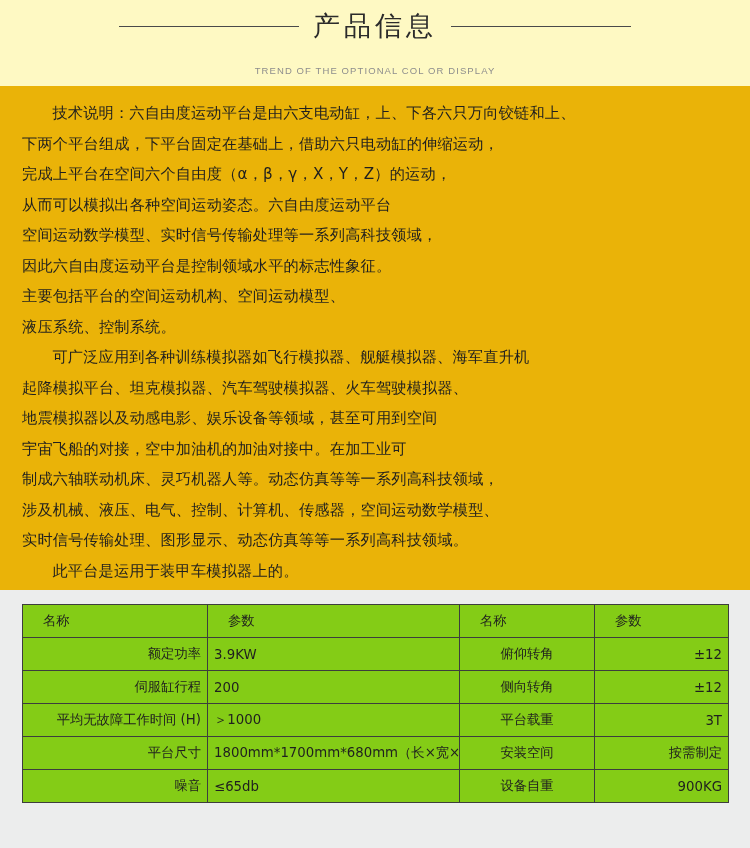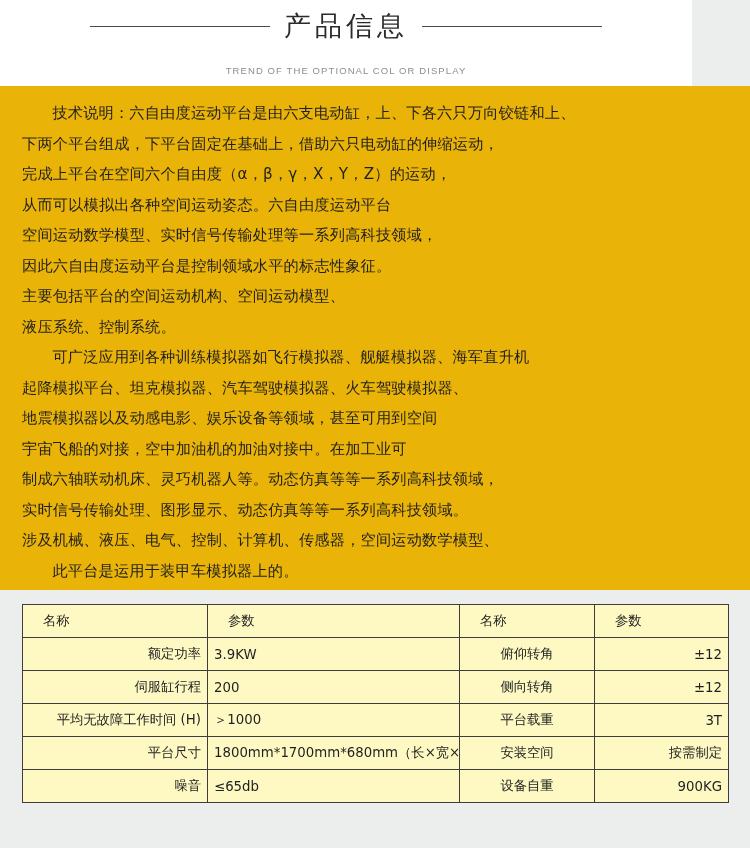--- a/index.html
+++ b/index.html
@@ -11,25 +11,25 @@
     width: 750px;
     height: 848px;
     background: #eceded;
     font-family: "DejaVu Sans", "Liberation Sans", sans-serif;
     color: #222;
     overflow: hidden;
   }
 
   
   .header {
-    width: 692px;
+    width: 750px;
     padding-top: 8px;
     padding-bottom: 10px;
     text-align: center;
-    background: #ffffff;
+    background: #fef9c3;
   }
   .title-row {
     display: flex;
     align-items: center;
     justify-content: center;
     gap: 14px;
   }
   .rule {
     height: 1px;
     background: #4a4a4a;
@@ -68,21 +68,21 @@
   }
   .para.indent { text-indent: 2em; }
 
   
   .table-wrap {
     padding: 14px 22px 10px 22px;
   }
   table.spec {
     border-collapse: collapse;
     width: 706px;
-    background: #fef9c3;
+    background: #84cc16;
     table-layout: fixed;
   }
   table.spec td {
     border: 1px solid #3d3d3d;
     font-size: 13.3px;
     height: 33px;
     padding: 2px 6px;
     color: #1f1f1f;
     vertical-align: middle;
     white-space: nowrap;
@@ -115,22 +115,22 @@
       <div class="para">从而可以模拟出各种空间运动姿态。六自由度运动平台</div>
       <div class="para">空间运动数学模型、实时信号传输处理等一系列高科技领域，</div>
       <div class="para">因此六自由度运动平台是控制领域水平的标志性象征。</div>
       <div class="para">主要包括平台的空间运动机构、空间运动模型、</div>
       <div class="para">液压系统、控制系统。</div>
       <div class="para indent">可广泛应用到各种训练模拟器如飞行模拟器、舰艇模拟器、海军直升机</div>
       <div class="para">起降模拟平台、坦克模拟器、汽车驾驶模拟器、火车驾驶模拟器、</div>
       <div class="para">地震模拟器以及动感电影、娱乐设备等领域，甚至可用到空间</div>
       <div class="para">宇宙飞船的对接，空中加油机的加油对接中。在加工业可</div>
       <div class="para">制成六轴联动机床、灵巧机器人等。动态仿真等等一系列高科技领域，</div>
+      <div class="para">涉及机械、液压、电气、控制、计算机、传感器，空间运动数学模型、</div>
       <div class="para">实时信号传输处理、图形显示、动态仿真等等一系列高科技领域。</div>
-      <div class="para">涉及机械、液压、电气、控制、计算机、传感器，空间运动数学模型、</div>
       <div class="para indent">此平台是运用于装甲车模拟器上的。</div>
     </div>
 </div>
 
 <div class="table-wrap">
   <table class="spec">
     <tbody id="spec-body">
         <tr class="head">
           <td class="c-name">名称</td>
           <td class="c-val">参数</td>

